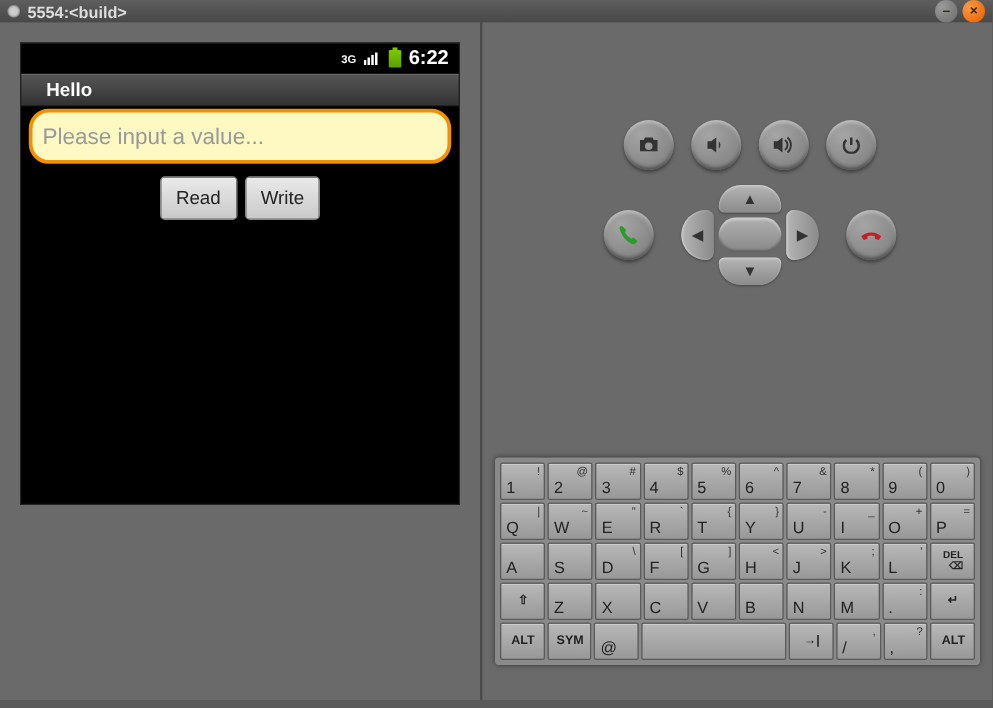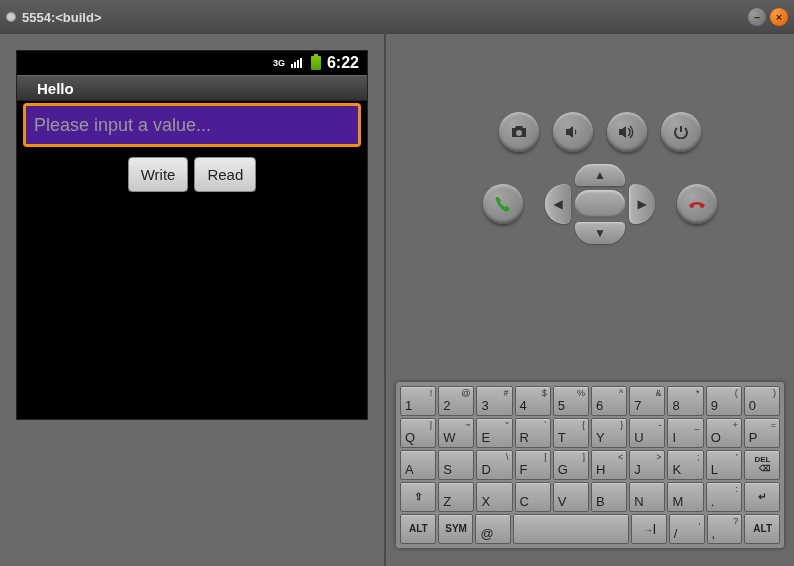--- a/index.html
+++ b/index.html
@@ -1,37 +1,37 @@
 <!DOCTYPE html>
 <html><head>
 <meta charset="utf-8">
 <style>
 * { box-sizing: border-box; margin: 0; padding: 0; }
 body { font-family: Arial, sans-serif; background: #5a5a5a; width: 794px; height: 566px; overflow: hidden; }
 
-.titlebar { height: 34px; background: linear-gradient(to bottom, #5e5e5e, #484848); display: flex; align-items: center; padding: 0 6px; color: #ddd; font-size: 13px; justify-content: space-between; }
+.titlebar { height: 18px; background: linear-gradient(to bottom, #5e5e5e, #484848); display: flex; align-items: center; padding: 0 6px; color: #ddd; font-size: 13px; justify-content: space-between; }
 .titlebar .tb-left { display: flex; align-items: center; gap: 6px; }
 .titlebar .tb-dot { width: 10px; height: 10px; border-radius: 50%; background: #ccc; box-shadow: inset 0 0 2px #333; }
 .titlebar .tb-title { font-weight: bold; }
 .titlebar .winbtns { display: flex; gap: 4px; }
 .titlebar .winbtn { width: 18px; height: 18px; border-radius: 50%; display: flex; align-items: center; justify-content: center; font-size: 11px; font-weight: bold; color:#3a2a00; }
 .titlebar .min { background: radial-gradient(circle at 30% 30%, #9b9b9b, #6a6a6a); }
 .titlebar .close { background: radial-gradient(circle at 30% 30%, #ff9a3c, #e85b00); }
 
 .main { display: flex; height: 542px; }
 .leftpane { width: 384px; background: #6a6a6a; padding: 16px; display: flex; }
 .devicescreen { width: 352px; height: 370px; background: #000; border: 1px solid #222; position: relative; display: flex; flex-direction: column; }
 .statusbar { height: 24px; display: flex; justify-content: flex-end; align-items: center; gap: 6px; padding: 0 8px; color: #fff; font-size: 12px; font-weight: bold; }
 .statusbar .batt { width: 10px; height: 14px; background: linear-gradient(to bottom, #7cc800, #5aa000); border-radius: 1px; position:relative; }
 .statusbar .batt::before{content:'';position:absolute;top:-2px;left:3px;width:4px;height:2px;background:#7cc800;}
 
 .apptitlebar { height: 26px; background: linear-gradient(to bottom, #555, #333); color: #fff; font-weight: bold; font-size: 15px; display: flex; align-items: center; padding: 0 20px; border-top:1px solid #666;border-bottom:1px solid #222; }
 .valuelabel { text-align: center; color: #ccc; font-size: 15px; padding: 3px 0; }
 .inputwrap { padding: 2px 6px; }
-.valinput { width: 100%; height: 44px; border: 3px solid #f29100; border-radius: 4px; background: #4c1d95; padding: 0 8px; font-size: 18px; color: #888; font-style: normal; outline: none; }
+.valinput { width: 100%; height: 44px; border: 3px solid #f29100; border-radius: 16px; background: #fef9c3; padding: 0 8px; font-size: 18px; color: #888; font-style: normal; outline: none; }
 .valinput::placeholder { color: #999; }
 .btnrow { display: flex; justify-content: center; gap: 6px; padding: 8px 0; }
 .appbtn { background: linear-gradient(to bottom, #eaeaea, #c9c9c9); border: 1px solid #888; border-radius: 4px; padding: 8px 12px; font-size: 15px; color: #222; cursor: pointer; }
 
 .divider { width: 2px; background: #4a4a4a; }
 
 .rightpane { flex: 1; background: #6a6a6a; position: relative; }
 
 .ctrlcluster { position: absolute; top: 78px; left: 84px; width: 260px; }
 .ctrlrow { display: flex; justify-content: center; gap: 14px; margin-bottom: 12px; }
@@ -84,22 +84,22 @@
         <span class="batt"></span>
         <span style="font-size:16px;">6:22</span>
       </div>
       <div class="apptitlebar">
         <span>Hello</span>
       </div>
       <div class="inputwrap">
         <input class="valinput" placeholder="Please input a value..." style="">
       </div>
       <div class="btnrow">
+        <button class="appbtn">Read</button>
         <button class="appbtn">Write</button>
-        <button class="appbtn">Read</button>
       </div>
     </div>
   </div>
 
   <div class="divider"></div>
 
   <div class="rightpane">
     <div class="ctrlcluster">
       <div class="ctrlrow">
         <div class="cbtn">

